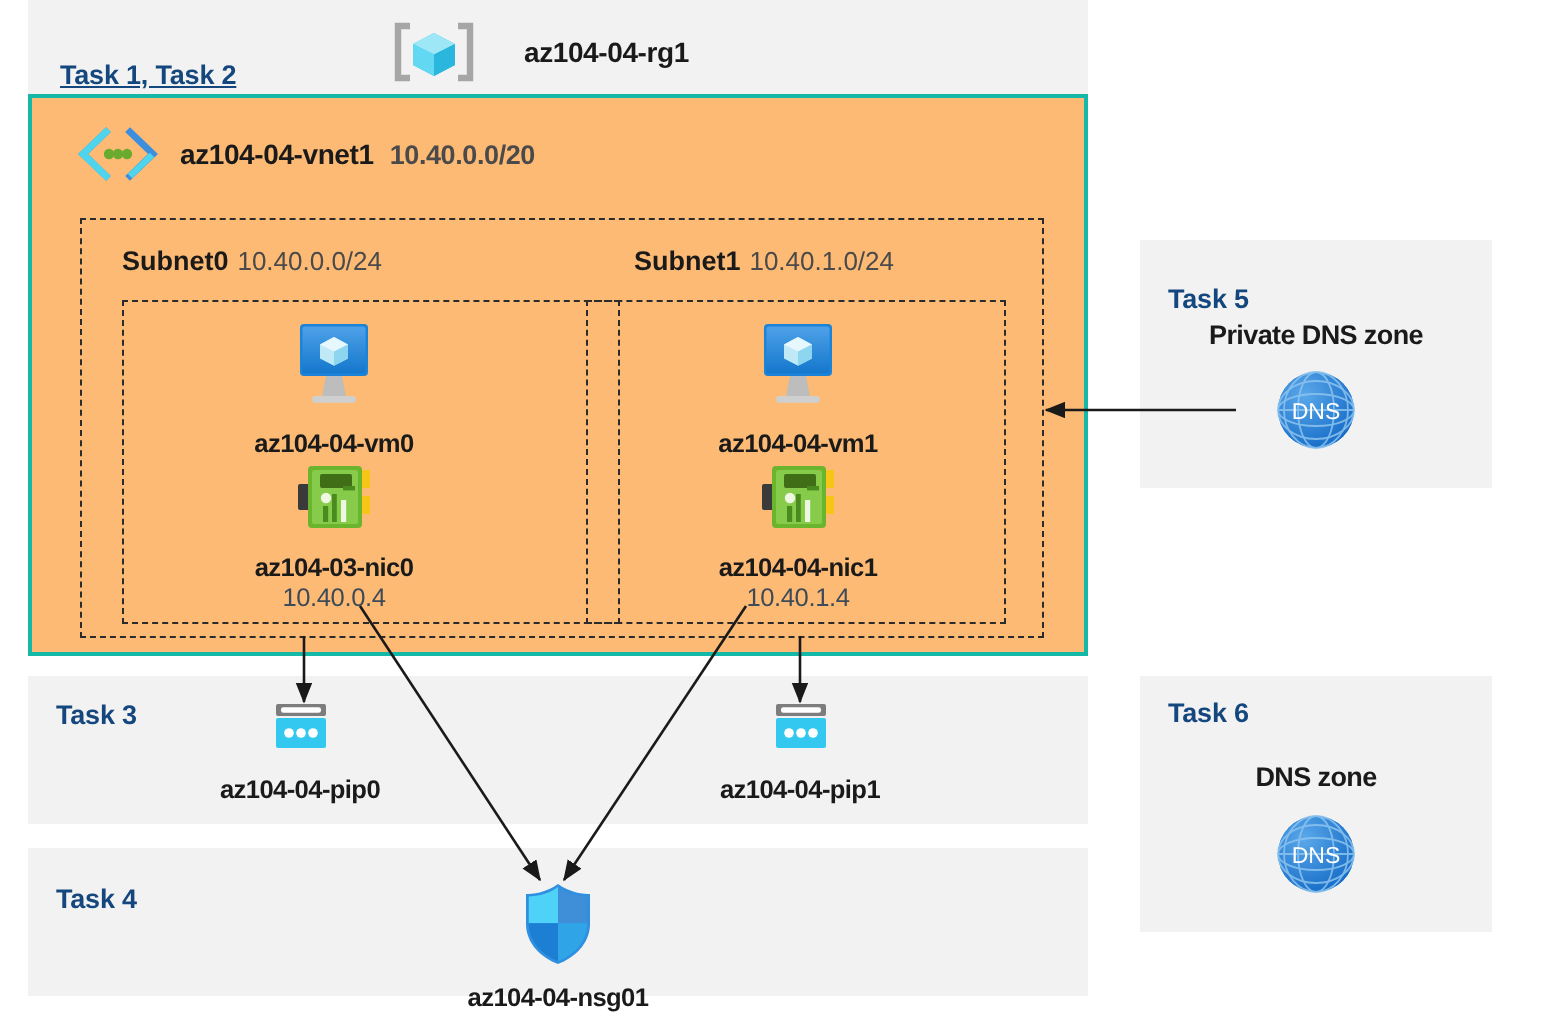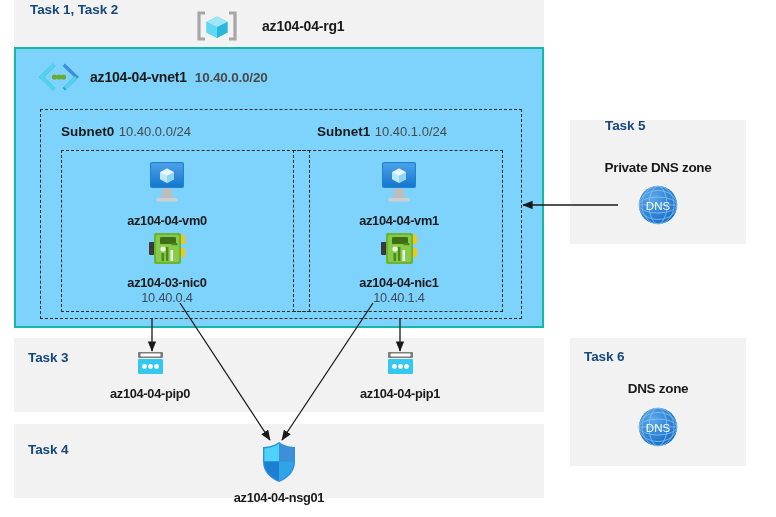--- a/index.html
+++ b/index.html
@@ -10,21 +10,21 @@
     overflow: hidden;
   }
   #stage { position: relative; width: 776px; height: 517px; background:#fff; }
 
   
   .panel { position: absolute; background: #f2f2f2; }
 
   .rg-panel { left: 14px; top: 0px; width: 530px; height: 47px; }
   .vnet-panel {
     left: 14px; top: 47px; width: 530px; height: 281px;
-    background: #7dd3fc; border: 2px solid #14b8a6; border-top-width:2px;
+    background: #fdba74; border: 2px solid #14b8a6; border-top-width:2px;
   }
   .task3-panel { left: 14px; top: 338px; width: 530px; height: 74px; }
   .task4-panel { left: 14px; top: 424px; width: 530px; height: 74px; }
   .task5-panel { left: 570px; top: 120px; width: 176px; height: 124px; }
   .task6-panel { left: 570px; top: 338px; width: 176px; height: 128px; }
 
   
   .dashed { position: absolute; border: 1px dashed #2b2b2b; }
   .subnets-box { left: 24px; top: 60px; width: 482px; height: 210px; }
   .sub0-inner { left: 20px; top: 40px; width: 249px; height: 162px; }
@@ -64,21 +64,21 @@
 
   .arrows { position: absolute; left:0; top:0; width:776px; height:517px; pointer-events:none; }
 </style>
 </head>
 <body>
 
 <div id="stage">
 
   <div class="panel rg-panel"></div>
 
-  <div class="task-label" style="left:30px; top:2px;">Task 1, Task 2</div>
+  <div class="task-label" style="left:30px; top:30px;text-decoration:underline;">Task 1, Task 2</div>
 
   <div class="title-row" style="left:196px; top:10px;gap:24px;">
     <span class="icon">
       <svg width="42" height="32" viewBox="0 0 42 32">
         <path d="M9 3 L3 3 L3 29 L9 29" fill="none" stroke="#a6a6a6" stroke-width="3.2"></path>
         <path d="M33 3 L39 3 L39 29 L33 29" fill="none" stroke="#a6a6a6" stroke-width="3.2"></path>
         <path d="M21 6.5 L31.5 12 L31.5 22.5 L21 28 L10.5 22.5 L10.5 12 Z" fill="#32c8f0"></path>
         <path d="M21 6.5 L31.5 12 L21 17.3 L10.5 12 Z" fill="#9de7f7"></path>
         <path d="M21 17.3 L31.5 12 L31.5 22.5 L21 28 Z" fill="#2bb6dd"></path>
         <path d="M21 17.3 L21 28 L10.5 22.5 L10.5 12 Z" fill="#62d8f2"></path>
@@ -248,21 +248,21 @@
         <path d="M20 3.5 C14.6 7.6 8.2 8.2 5.4 8.2 L5.4 21.6 L20 21.6 Z" fill="#4fd2f7"></path>
         <path d="M20 3.5 C25.4 7.6 31.8 8.2 34.6 8.2 L34.6 21.6 L20 21.6 Z" fill="#3f8fd8"></path>
         <path d="M5.4 21.6 L20 21.6 L20 40.6 C12.6 37.7 5.4 31.2 5.4 21.9 Z" fill="#1c7fd4"></path>
         <path d="M34.6 21.6 L20 21.6 L20 40.6 C27.4 37.7 34.6 31.2 34.6 21.9 Z" fill="#2fa5e8"></path>
       </svg>
     </span>
     <span class="lbl">az104-04-nsg01</span>
   </div>
 
   <div class="panel task5-panel"></div>
-  <div class="task-label" style="left:584px; top:118px;margin-left:21px;">Task 5</div>
+  <div class="task-label" style="left:584px; top:142px;">Task 5</div>
   <div class="hdr-center" style="left:570px; top:160px;">Private DNS zone</div>
 
   <div class="node" style="left:578px; top:182px; width:160px;">
     <span class="icon">
       <svg width="46" height="46" viewBox="0 0 46 46">
         <circle cx="23" cy="23" r="19" fill="#1c78d4"></circle>
         <circle cx="23" cy="23" r="19" fill="url(#dg1)"></circle>
         <defs>
           <radialGradient id="dg1" cx="0.35" cy="0.3" r="0.8">
             <stop offset="0" stop-color="#5ba8ea"></stop>

